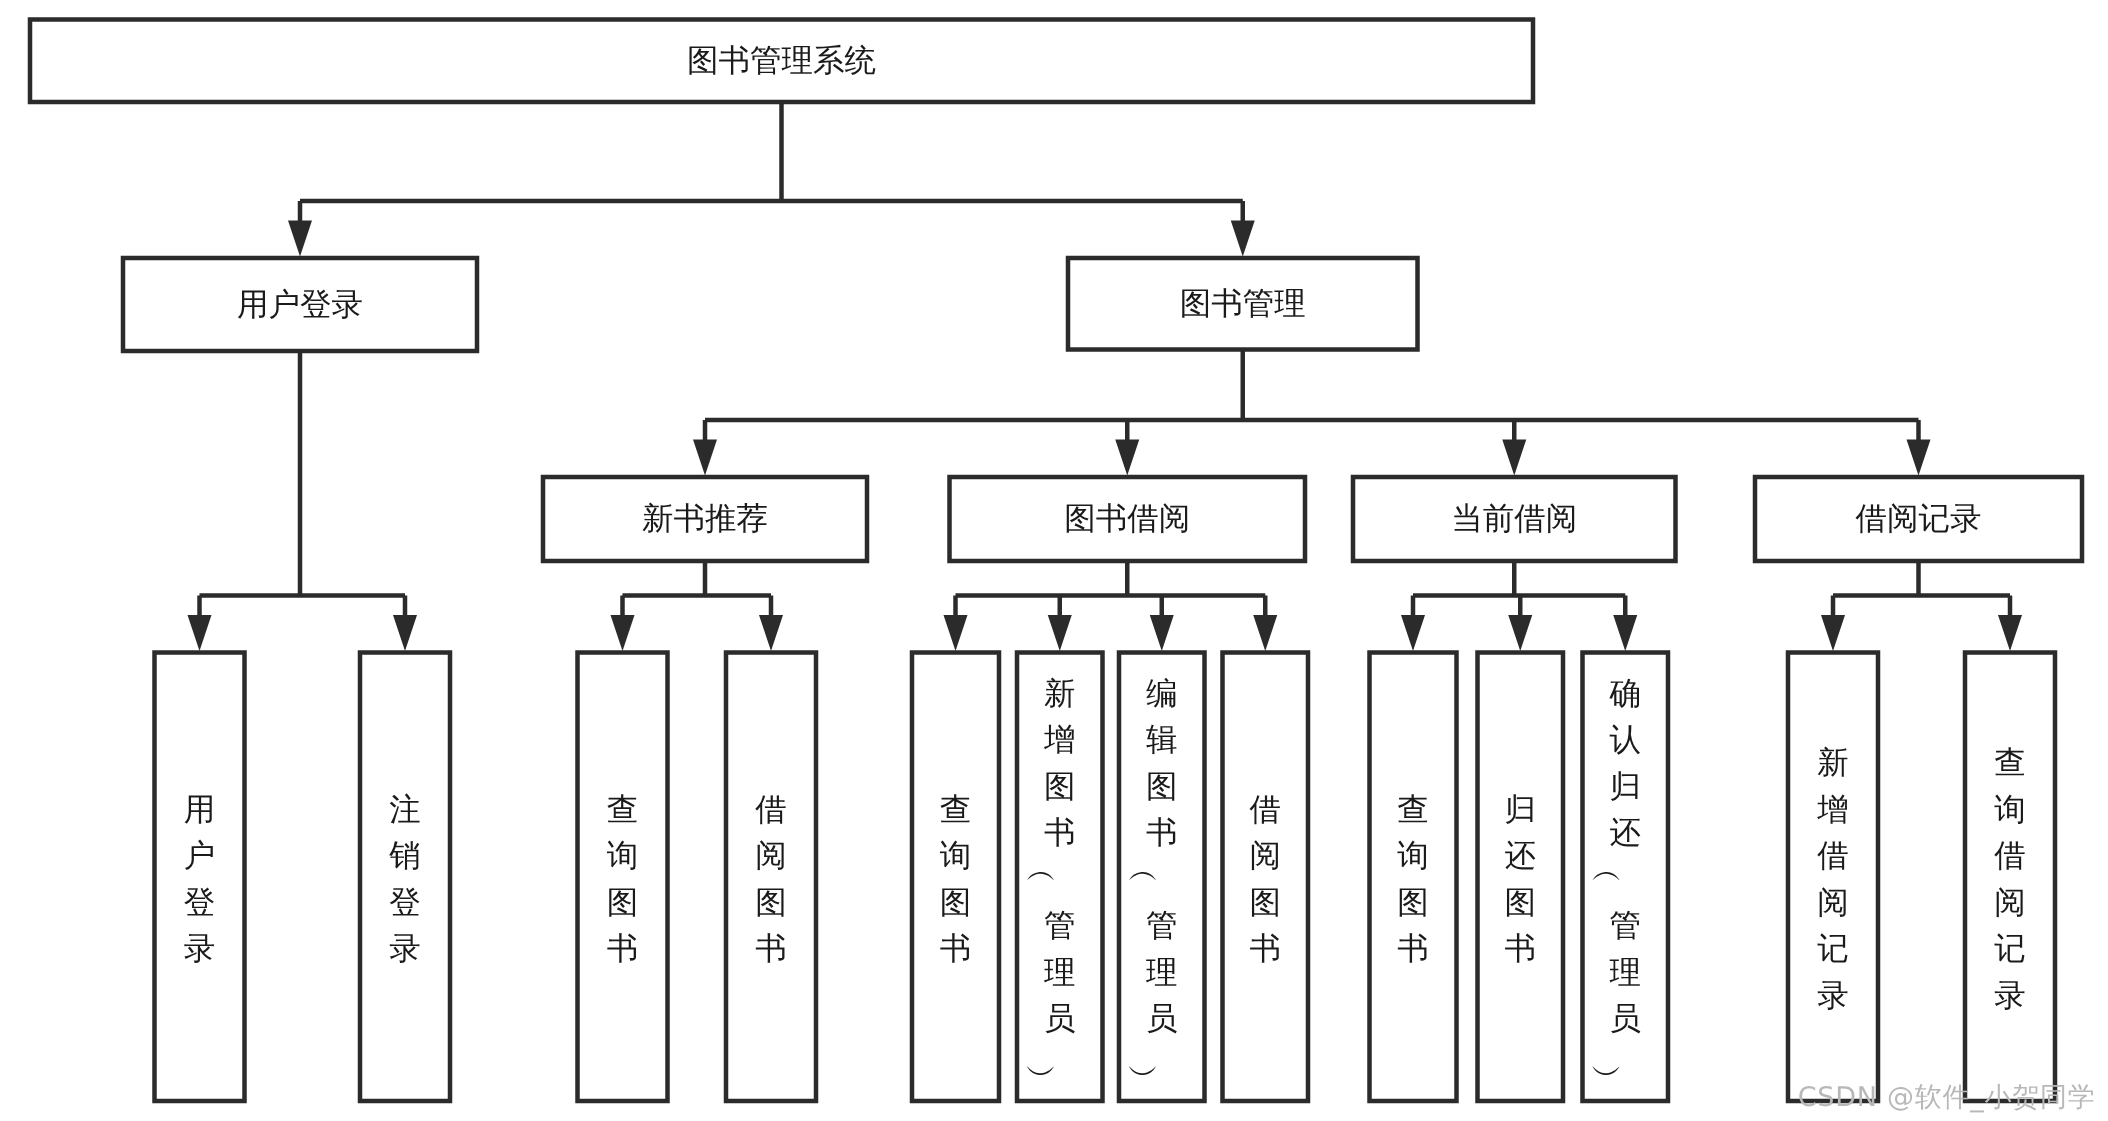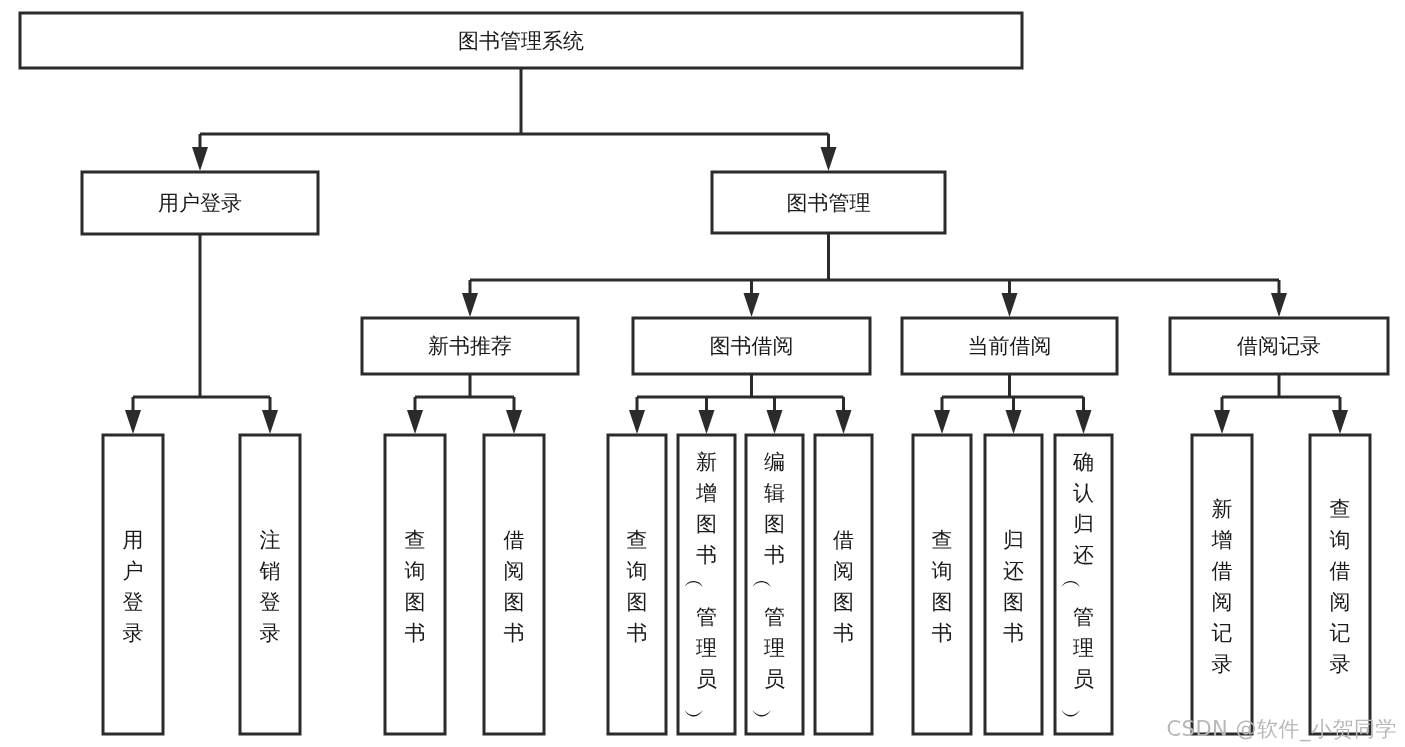--- a/index.html
+++ b/index.html
@@ -51,21 +51,21 @@
     font-family: "DejaVu Sans", "Liberation Sans", sans-serif;
     font-size: 21px;
     fill: #1a1a1a;
     text-anchor: middle;
   }
   .watermark {
     position: absolute;
     right: 8px;
     bottom: 4px;
     font-family: "DejaVu Sans", "Liberation Sans", sans-serif;
-    font-size: 21px;
+    font-size: 18px;
     color: #b8b8b8;
     letter-spacing: 0.5px;
     white-space: nowrap;
     user-select: none;
   }
 </style>
 </head>
 <body>
 
 <div id="diagram-root">

